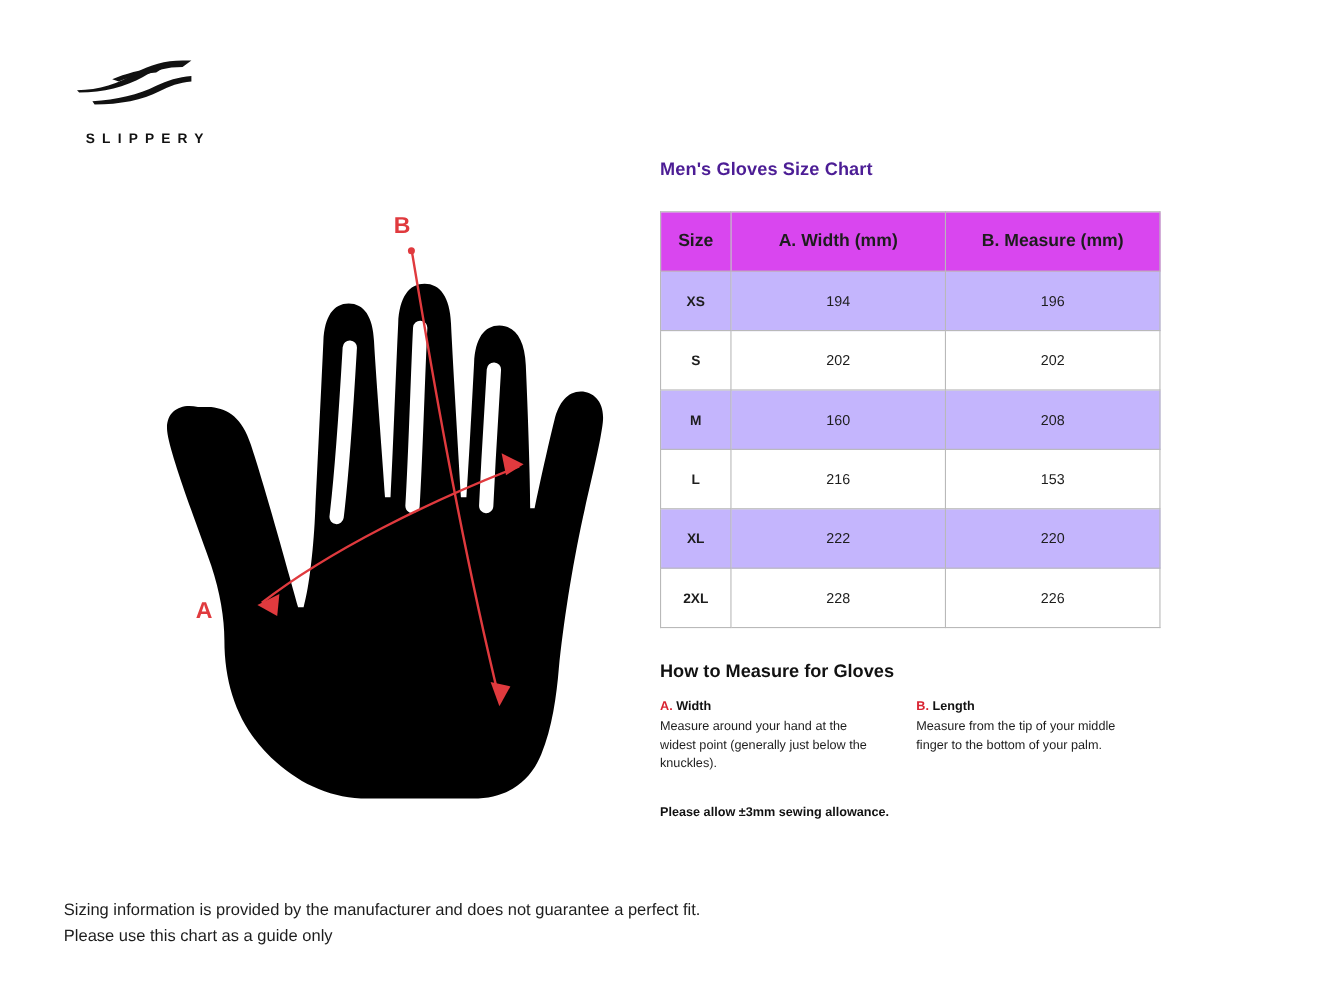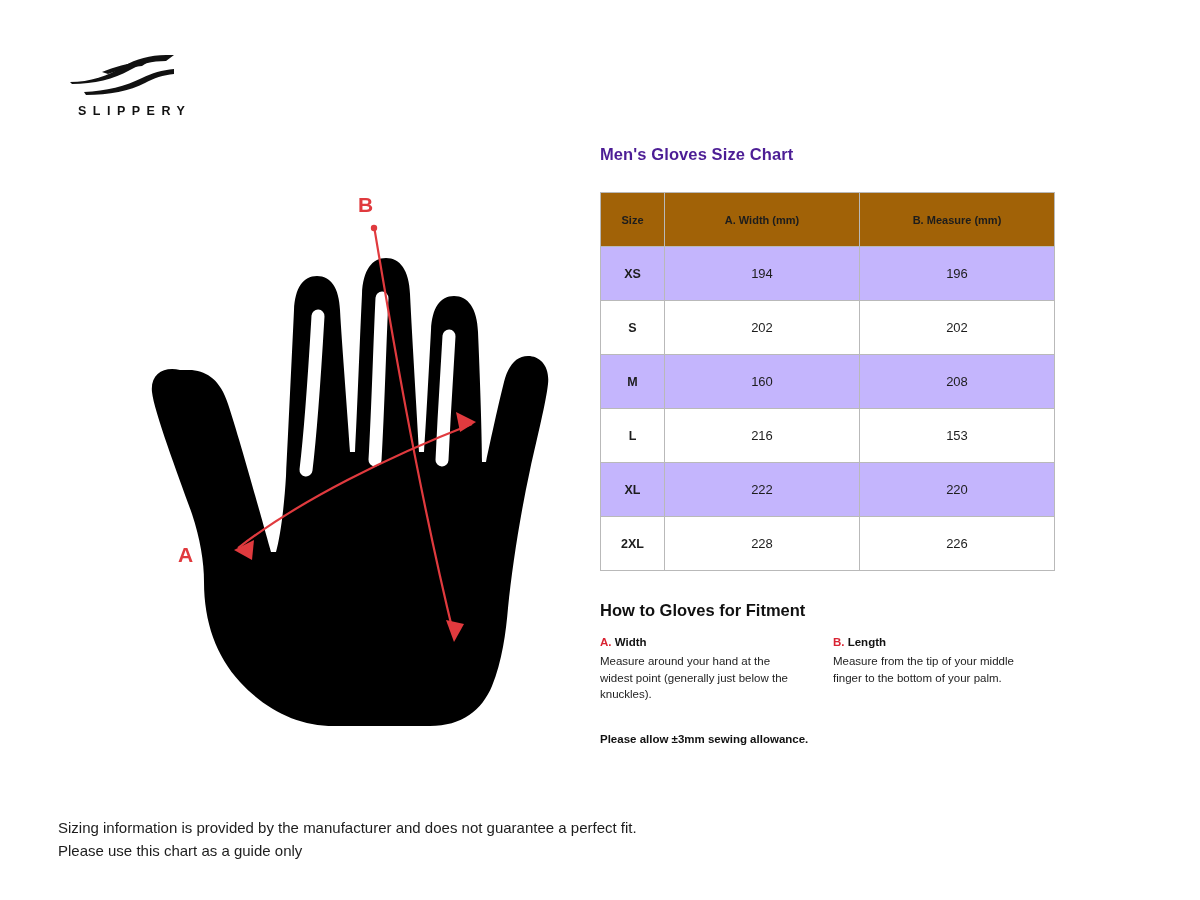--- a/index.html
+++ b/index.html
@@ -20,21 +20,21 @@
   #logo-block {
     position: absolute;
     left: 62px;
     top: 48px;
     width: 200px;
   }
   #logo-mark {
     display: block;
   }
   #logo-wordmark {
-    margin-top: 6px;
+    margin-top: 21px;
     font-size: 12.5px;
     letter-spacing: 6.5px;
     font-weight: 700;
     color: #111111;
     padding-left: 16px;
   }
 
   
   #hand-illustration {
     position: absolute;
@@ -70,22 +70,22 @@
     border: 1px solid #b9b9b9;
     height: 53px;
     text-align: center;
     vertical-align: middle;
     font-size: 13px;
     color: #1d1d1d;
     padding: 0;
   }
   table.size-table th {
     font-weight: 700;
-    font-size: 11px;
-    background: #a16207;
+    font-size: 16px;
+    background: #d946ef;
   }
   table.size-table col.c-size { width: 64px; }
   table.size-table col.c-width { width: 195px; }
   table.size-table col.c-length { width: 195px; }
 
   table.size-table tbody tr.shaded td {
     background: #c4b5fd;
     margin-left: 32px;
   }
   table.size-table tbody td.size-cell {
@@ -259,21 +259,21 @@
         <td>220</td>
       </tr>
       <tr>
         <td class="size-cell">2XL</td>
         <td>228</td>
         <td>226</td>
       </tr>
     </tbody>
   </table>
 
-  <h2 id="howto-title">How to Gloves for Fitment</h2>
+  <h2 id="howto-title">How to Measure for Gloves</h2>
 
   <div id="howto-cols">
     <div class="howto-col">
       <div class="howto-head">
         <span class="letter">A.</span>
         <span>Width</span>
       </div>
       <div class="howto-body">Measure around your hand at the widest point (generally just below the knuckles).</div>
     </div>
     <div class="howto-col">

